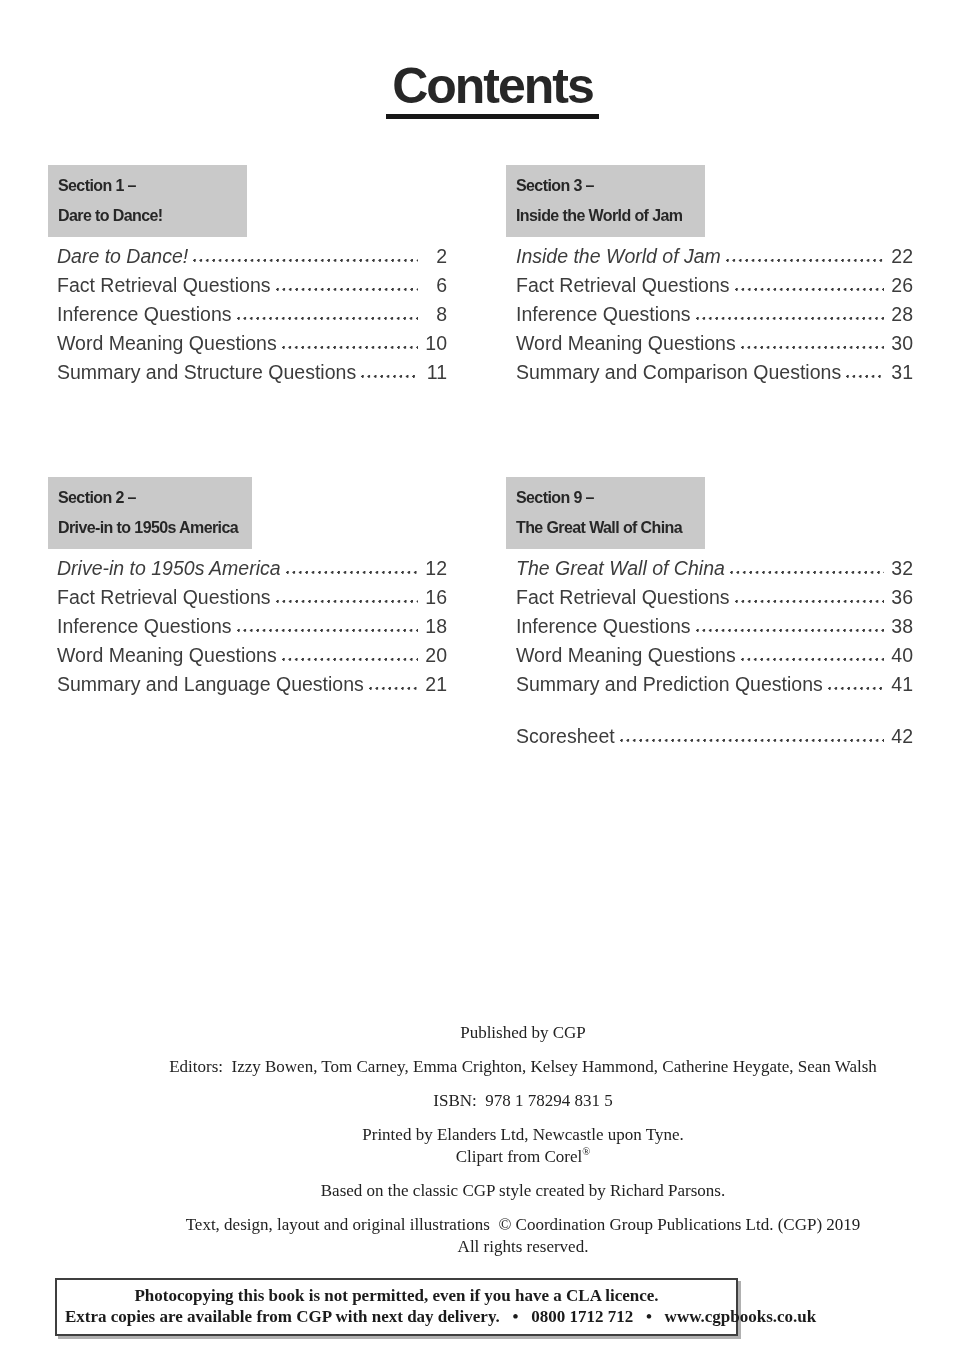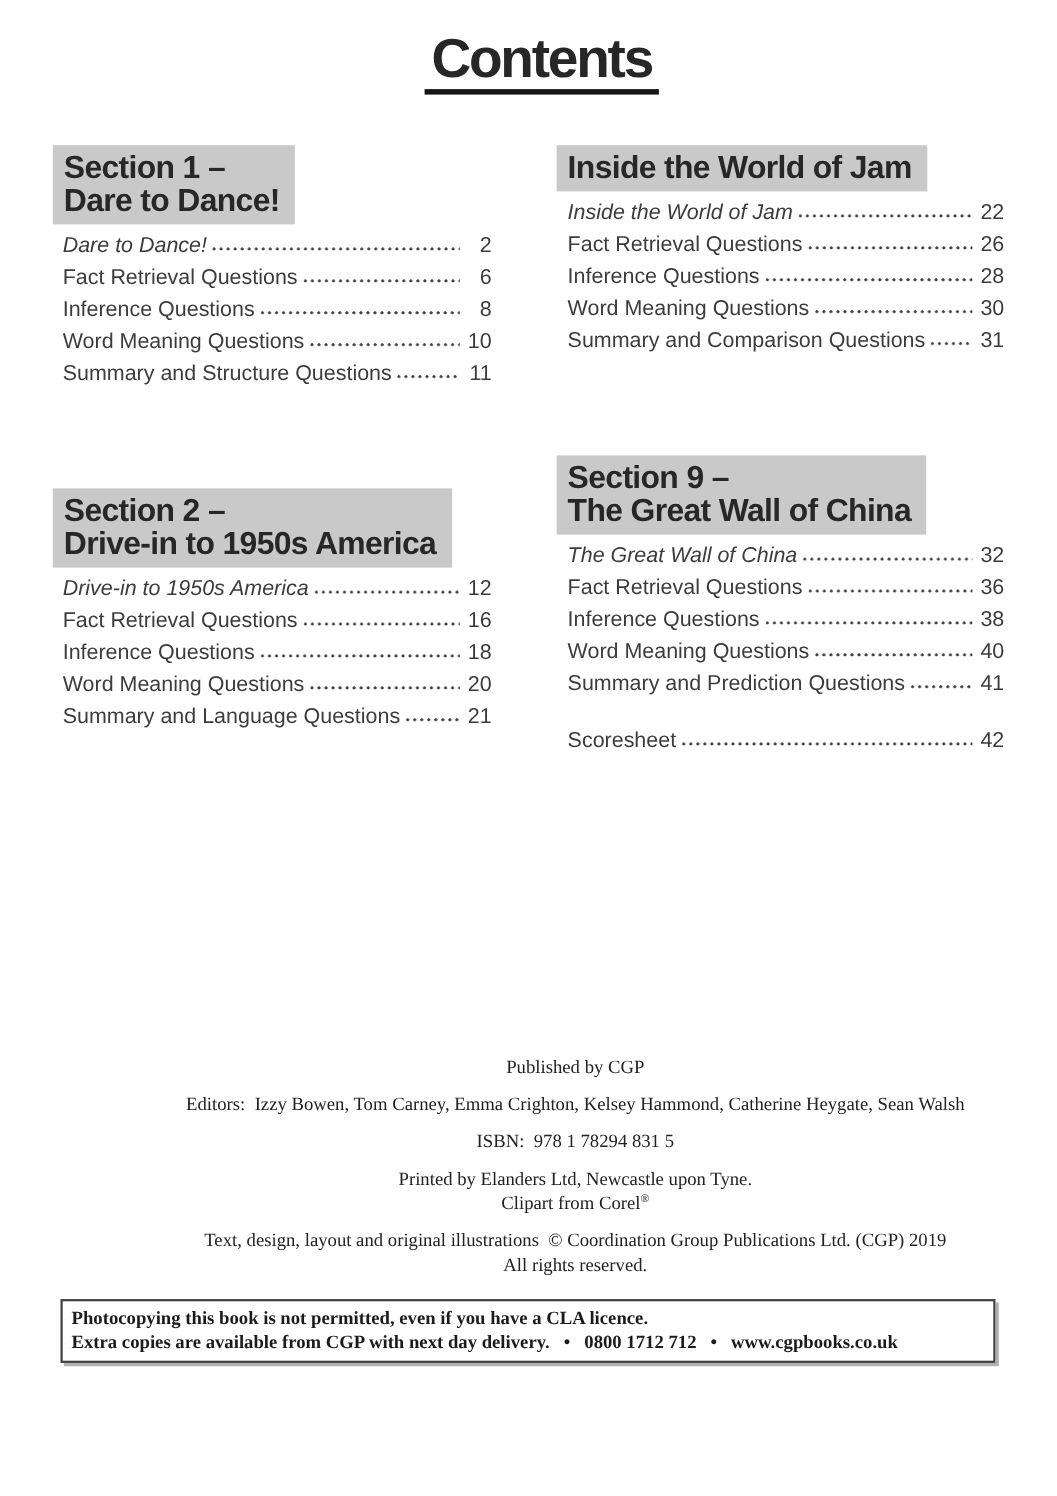--- a/index.html
+++ b/index.html
@@ -6,21 +6,21 @@
   body {
     width: 961px; height: 1360px;
     font-family: "Liberation Sans", sans-serif;
     color: #2e2e2e;
     overflow: hidden;
     position: relative;
   }
   .page { width: 961px; height: 1360px; }
 
   
-  .title-wrap { text-align: center; padding-top: 27px; margin-left: 24px; }
+  .title-wrap { text-align: center; padding-top: 60px; margin-left: 24px; }
   .page-title {
     display: inline-block;
     margin: 0;
     font-size: 50px;
     line-height: 1.04;
     font-weight: bold;
     letter-spacing: -2px;
     color: var(--heading-text, #1a1a1a);
     border-bottom: 5px solid var(--underline, #161616);
     padding: 0 6px 2px 6px;
@@ -34,21 +34,21 @@
     margin: 46px 0 0 48px;
     align-items: start;
   }
   .toc-section:not(:first-child) { margin-top: 87px; }
 
   .sec-head {
     display: inline-block;
     background: var(--heading-bg, #c9c9c9);
     color: var(--heading-text, #282828);
     font-weight: bold;
-    font-size: 29px;
+    font-size: 16px;
     line-height: 30px;
     letter-spacing: -0.6px;
     padding: 6px 14px 6px 10px;
     min-width: 175px;
   }
 
   .entries {
     list-style: none;
     padding: 0;
     margin: 8px 0 0 9px;
@@ -79,25 +79,26 @@
     font-size: 17px;
     color: #222222;
     text-align: center;
   }
   .imprint p { margin: 0 0 12px 0; line-height: 22px; white-space: pre-wrap; }
   .imprint sup { font-size: 10.5px; line-height: 0; }
 
   
   .notice {
     margin: 20px 0 0 55px;
-    width: 850px;
+    width: 683px;
     box-sizing: border-box;
     border: 2px solid #3f3f3f;
     box-shadow: 3px 3px 0 #b0b0b0;
     padding: 5px 8px 7px 8px;
+    text-align: center;
     font-family: "Liberation Serif", serif;
     font-weight: bold;
     font-size: 17px;
     color: #1b1b1b;
   }
   .notice .notice-line { line-height: 21px; white-space: pre; }
 </style>
 </head>
 <body>
 
@@ -181,20 +182,21 @@
     <span class="toc-label">Summary and Language Questions</span>
     <span class="toc-dots"></span>
     <span class="toc-page">21</span>
   </li>
 </ul>
   </section>
 </div>
     <div class="toc-col toc-col-right" id="col-right">
   <section class="toc-section">
     <div class="sec-head">
+      <div class="sec-l1">Section 3 –</div>
       <div class="sec-l2">Inside the World of Jam</div>
     </div>
     <ul class="entries">
   <li class="toc-row">
     <span class="toc-label italic">Inside the World of Jam</span>
     <span class="toc-dots"></span>
     <span class="toc-page">22</span>
   </li>
 
   <li class="toc-row">
@@ -268,20 +270,21 @@
   </li>
 </ul>
       </div>
   </div>
 
   <div class="imprint">
     <p>Published by CGP</p>
     <p>Editors:  Izzy Bowen, Tom Carney, Emma Crighton, Kelsey Hammond, Catherine Heygate, Sean Walsh</p>
     <p>ISBN:  978 1 78294 831 5</p>
     <p><span>Printed by Elanders Ltd, Newcastle upon Tyne.</span><br><span>Clipart from Corel</span><sup>®</sup></p>
+    <p>Based on the classic CGP style created by Richard Parsons.</p>
     <p><span>Text, design, layout and original illustrations  © Coordination Group Publications Ltd. (CGP) 2019</span><br><span>All rights reserved.</span></p>
   </div>
 
   <div class="notice">
     <div class="notice-line">Photocopying this book is not permitted, even if you have a CLA licence.</div>
     <div class="notice-line">Extra copies are available from CGP with next day delivery.   •   0800 1712 712   •   www.cgpbooks.co.uk</div>
   </div>
 
 </div>
 

